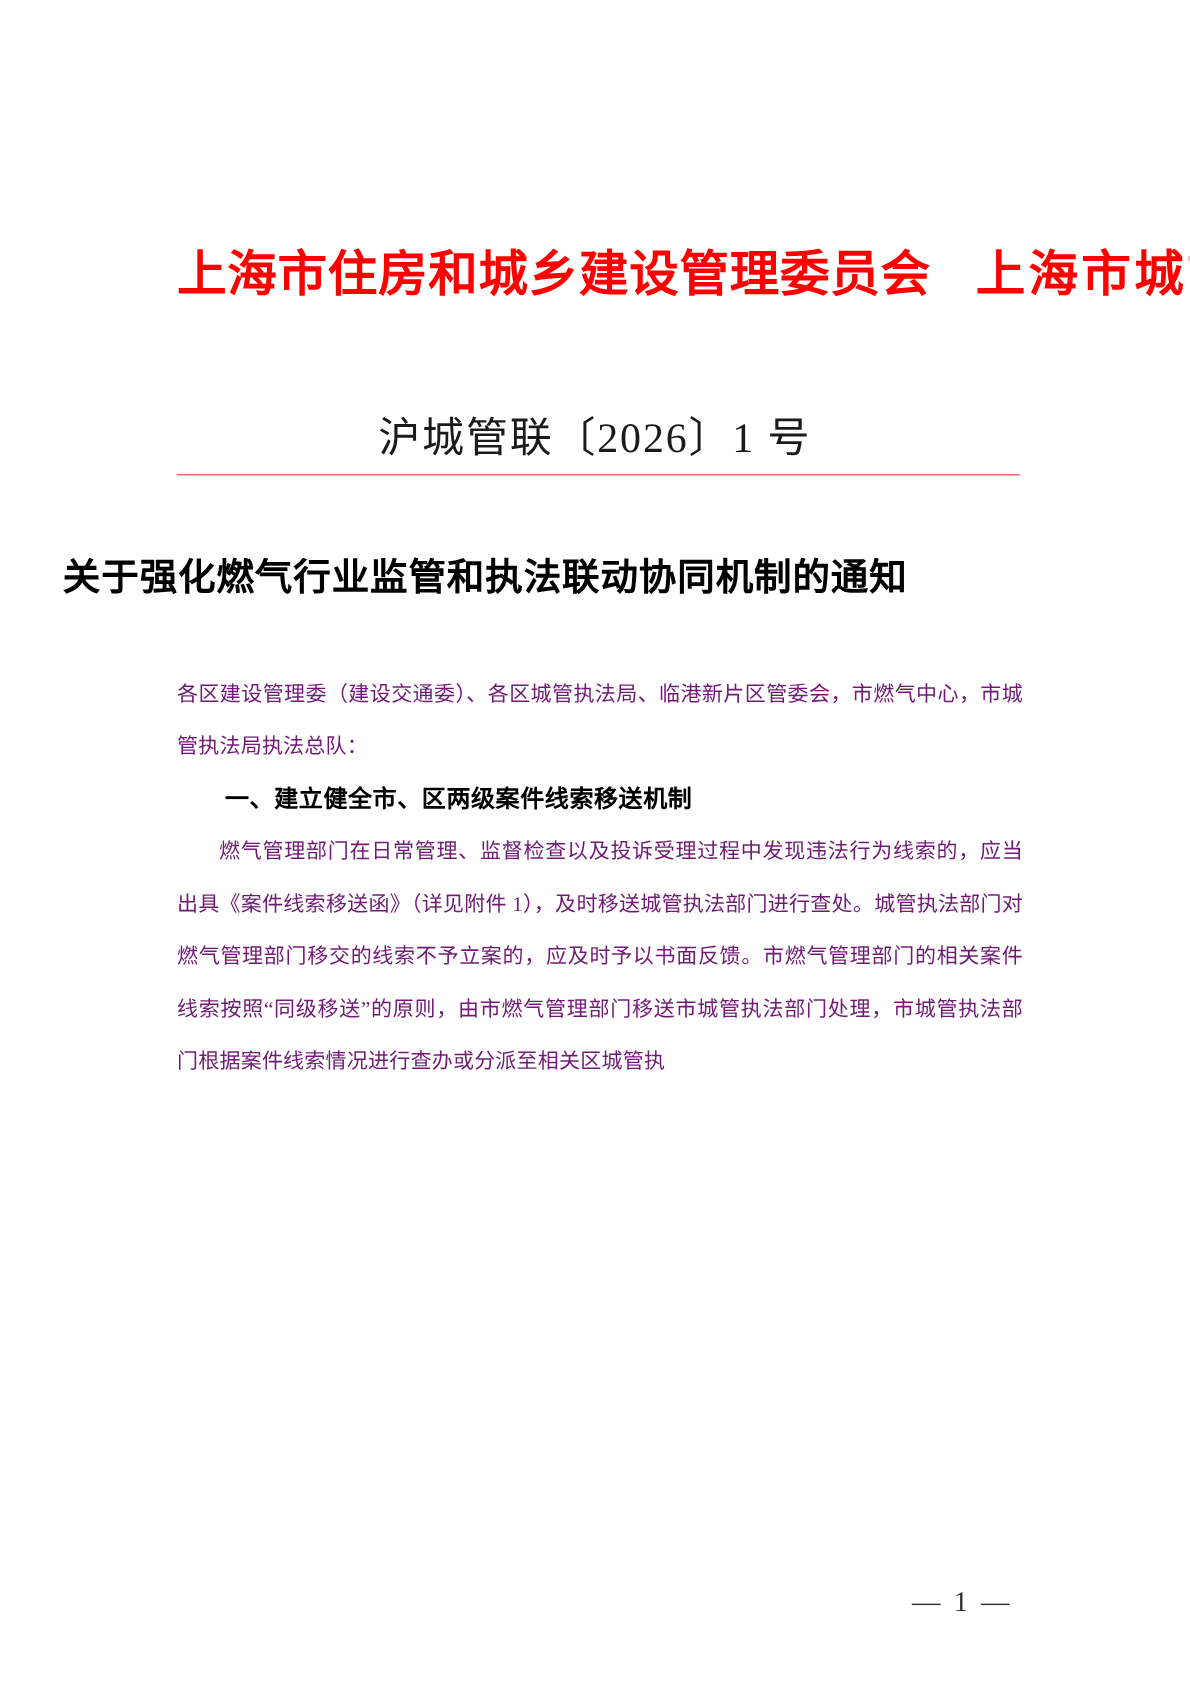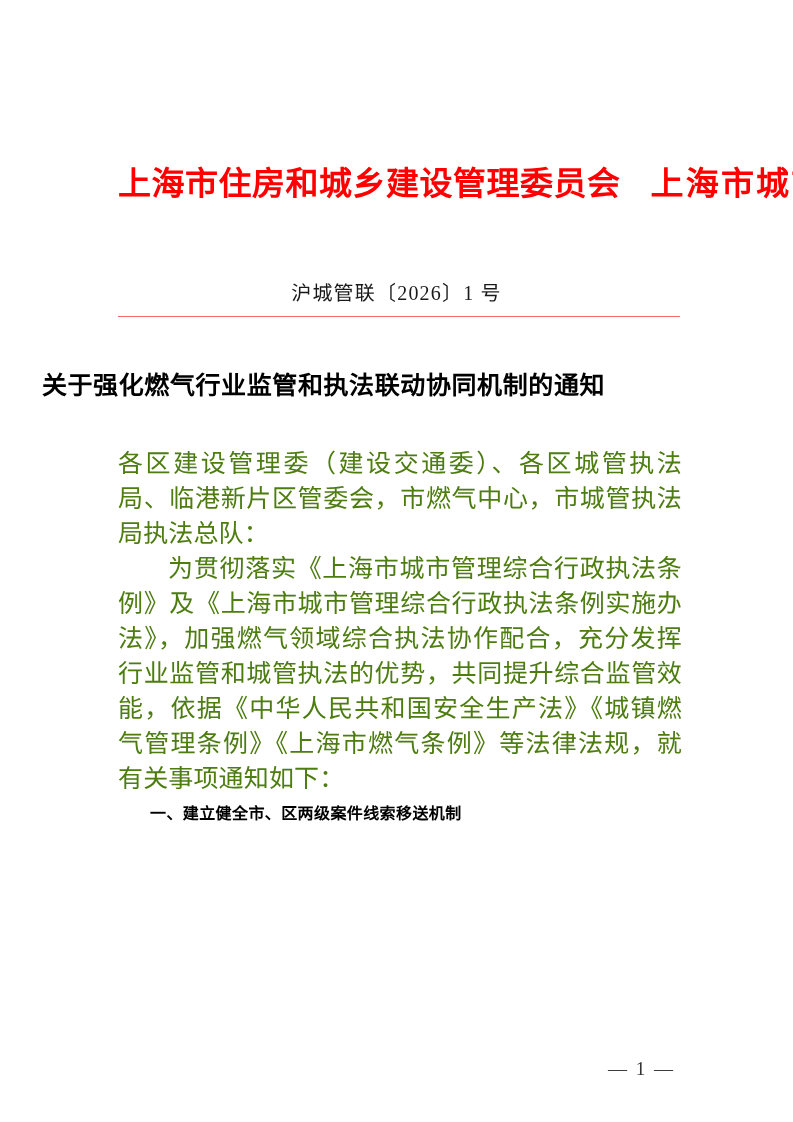--- a/index.html
+++ b/index.html
@@ -68,21 +68,21 @@
     letter-spacing: 1px;
   }
 
   
   .doc-number {
     position: absolute;
     left: 0;
     top: 278px;
     width: 793px;
     text-align: center;
-    font-size: 20px;
+    font-size: 28px;
     line-height: 30px;
     letter-spacing: 1.2px;
     color: #1a1a1a;
     font-family: "Liberation Serif", "DejaVu Serif", serif;
   }
 
   
   .red-rule {
     position: absolute;
     left: 118px;
@@ -108,24 +108,24 @@
   }
 
   
   .body-area {
     position: absolute;
     left: 118px;
     top: 446px;
     width: 564px;
   }
   .para {
-    font-size: 25px;
+    font-size: 14px;
     line-height: 35px;
     letter-spacing: 0.15px;
-    color: #4d7c0f;
+    color: #701a75;
     text-align: justify;
     text-justify: inter-ideograph;
     margin: 0;
     font-family: "Liberation Serif", "DejaVu Serif", serif;
   }
   .para.indent {
     text-indent: 2em;
   }
   .section-heading {
     font-size: 16px;
@@ -168,19 +168,19 @@
   </div>
 
   <div class="doc-number">沪城管联〔2026〕1 号</div>
 
   <div class="red-rule"></div>
 
   <div class="doc-title">关于强化燃气行业监管和执法联动协同机制的通知</div>
 
   <div class="body-area">
     <p class="para">各区建设管理委（建设交通委）、各区城管执法局、临港新片区管委会，市燃气中心，市城管执法局执法总队：</p>
-    <p class="para indent">为贯彻落实《上海市城市管理综合行政执法条例》及《上海市城市管理综合行政执法条例实施办法》，加强燃气领域综合执法协作配合，充分发挥行业监管和城管执法的优势，共同提升综合监管效能，依据《中华人民共和国安全生产法》《城镇燃气管理条例》《上海市燃气条例》等法律法规，就有关事项通知如下：</p>
     <p class="section-heading">一、建立健全市、区两级案件线索移送机制</p>
+    <p class="para indent">燃气管理部门在日常管理、监督检查以及投诉受理过程中发现违法行为线索的，应当出具《案件线索移送函》（详见附件 1），及时移送城管执法部门进行查处。城管执法部门对燃气管理部门移交的线索不予立案的，应及时予以书面反馈。市燃气管理部门的相关案件线索按照“同级移送”的原则，由市燃气管理部门移送市城管执法部门处理，市城管执法部门根据案件线索情况进行查办或分派至相关区城管执</p>
   </div>
 
   <div class="footer">— 1 —</div>
 
 </div>
 
 </body></html>

